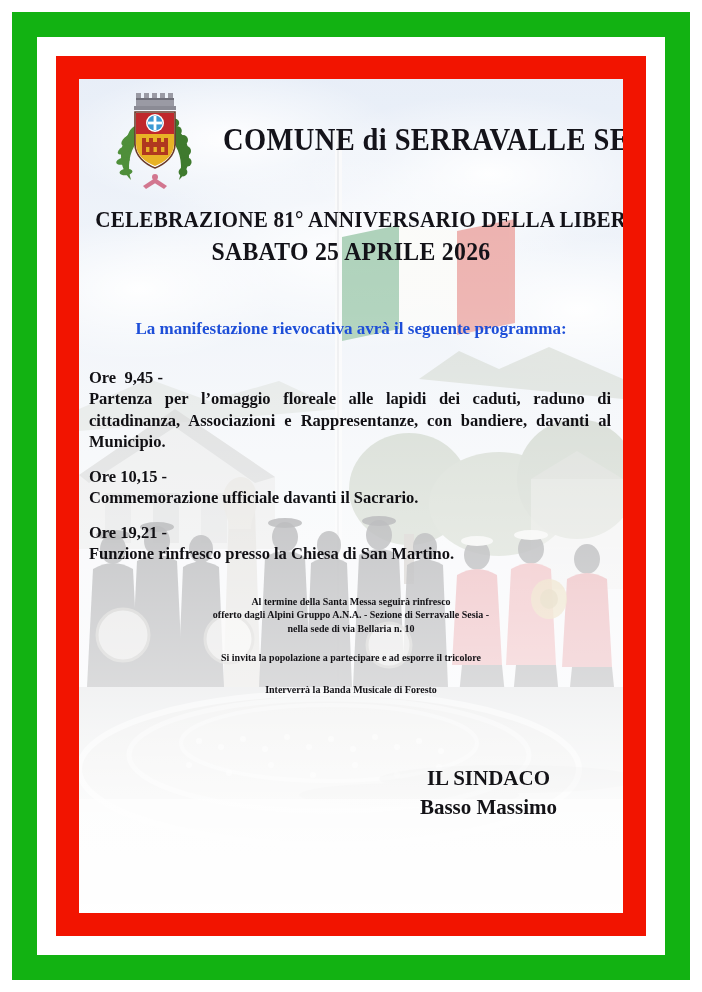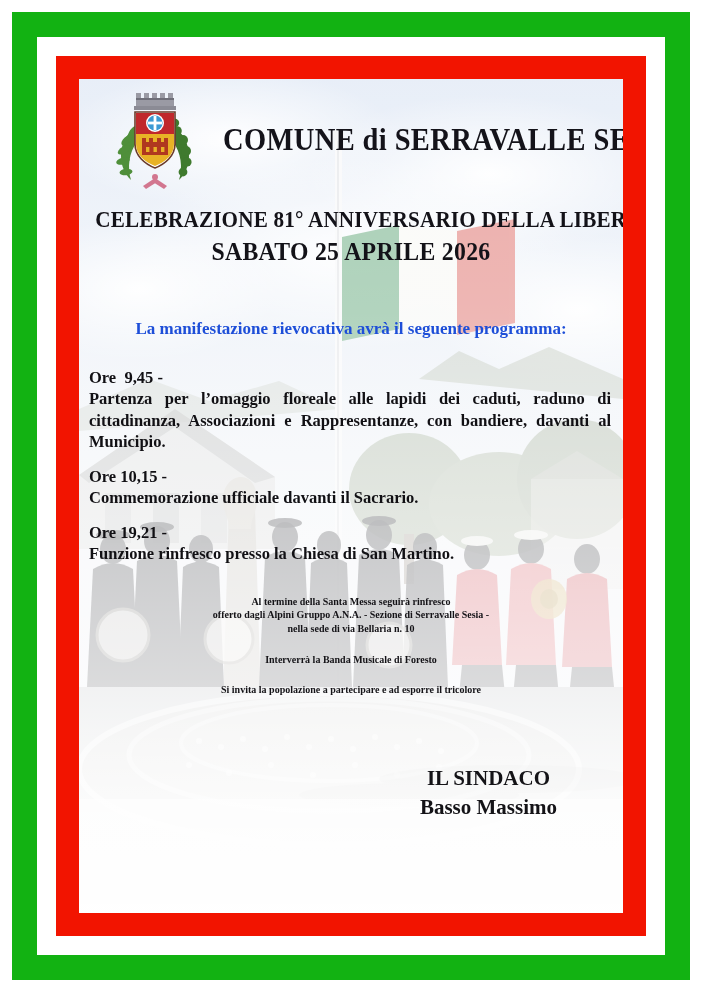--- a/index.html
+++ b/index.html
@@ -485,22 +485,22 @@
         <div class="prog-row single">
           <div class="prog-time">Ore 19,21 -</div>
           <div class="prog-desc">Funzione rinfresco presso la Chiesa di San Martino.</div>
         </div>
       </div>
 
       <div class="notes">
         <div class="note-line">Al termine della Santa Messa seguirà rinfresco</div>
         <div class="note-line">offerto dagli Alpini Gruppo A.N.A. - Sezione di Serravalle Sesia -</div>
         <div class="note-line">nella sede di via Bellaria n. 10</div>
+        <div class="note-line gap-top2">Si invita la popolazione a partecipare e ad esporre il tricolore</div>
         <div class="note-line gap-top">Interverrà la Banda Musicale di Foresto</div>
-        <div class="note-line gap-top2">Si invita la popolazione a partecipare e ad esporre il tricolore</div>
       </div>
 
       <div class="signature">
         <div>IL SINDACO</div>
         <div>Basso Massimo</div>
       </div>
 
     </div>
   </div>
 </div>

